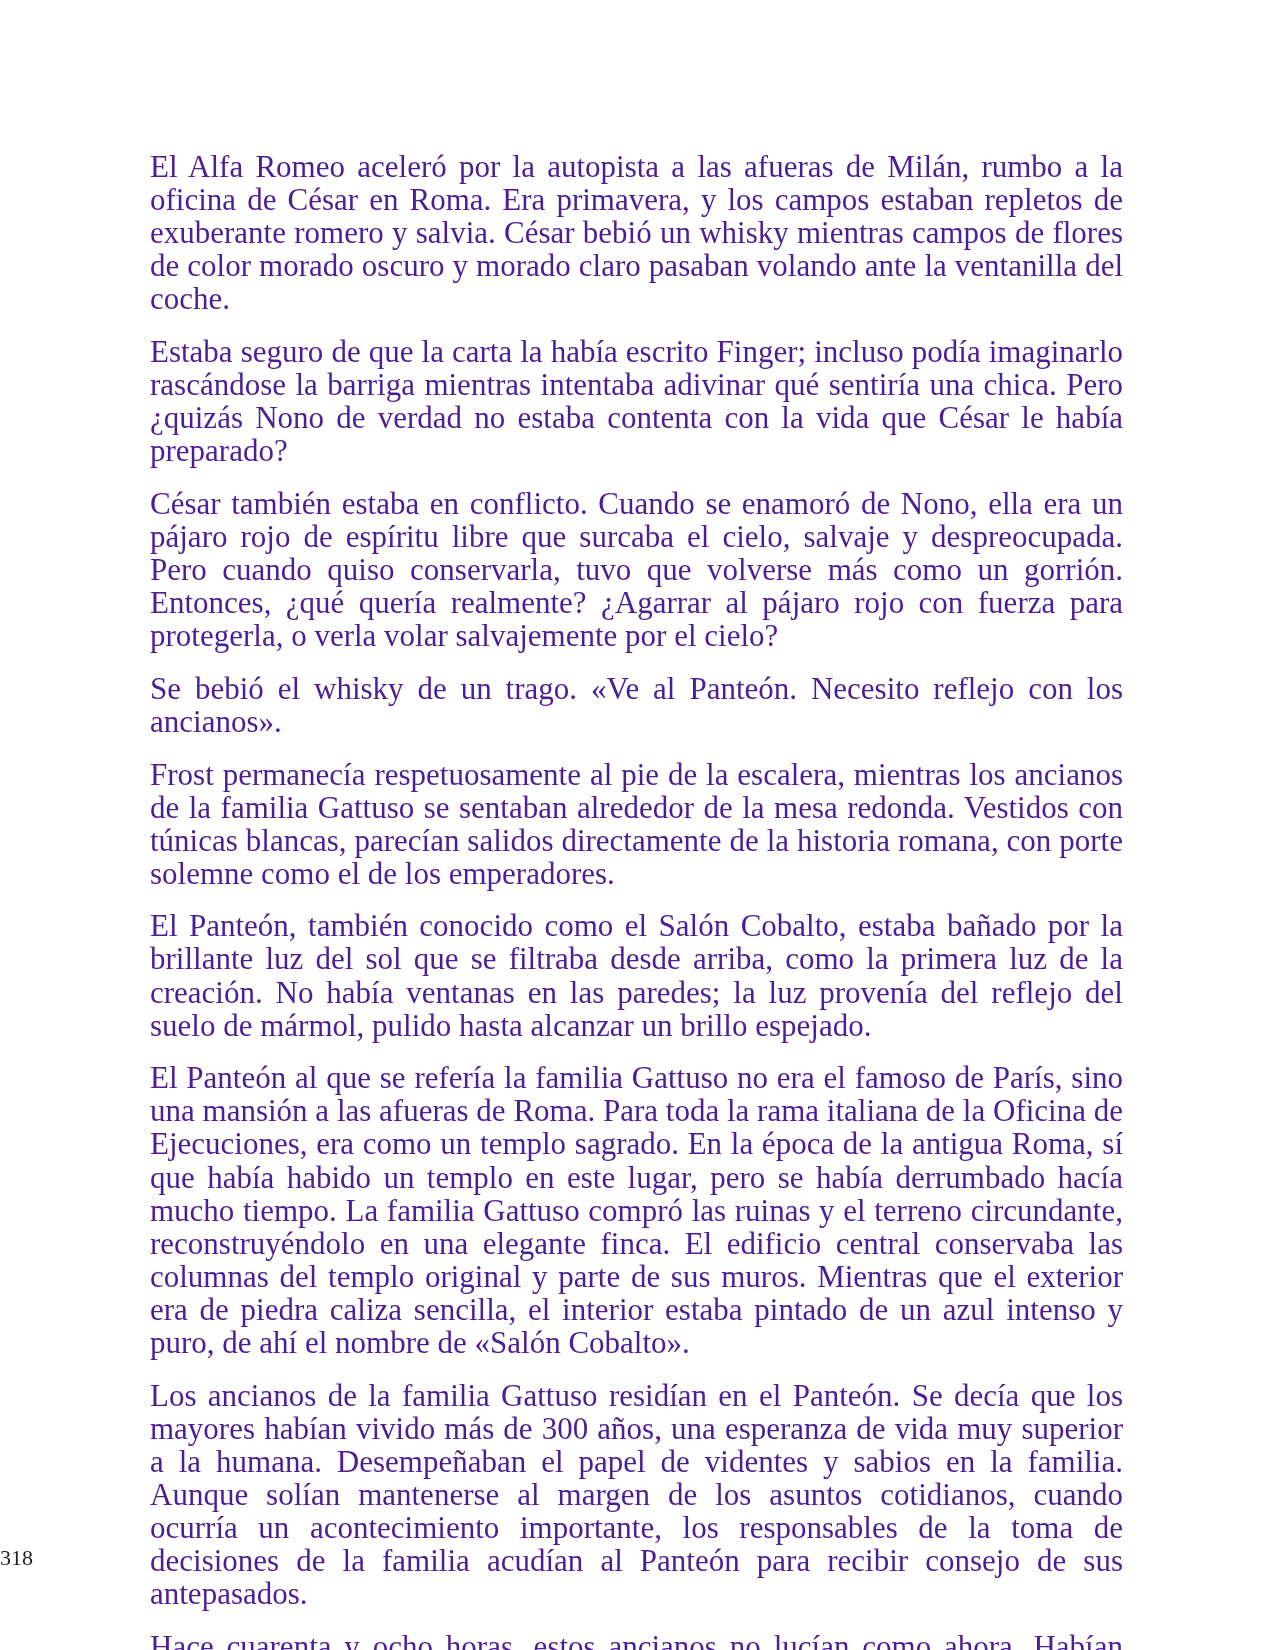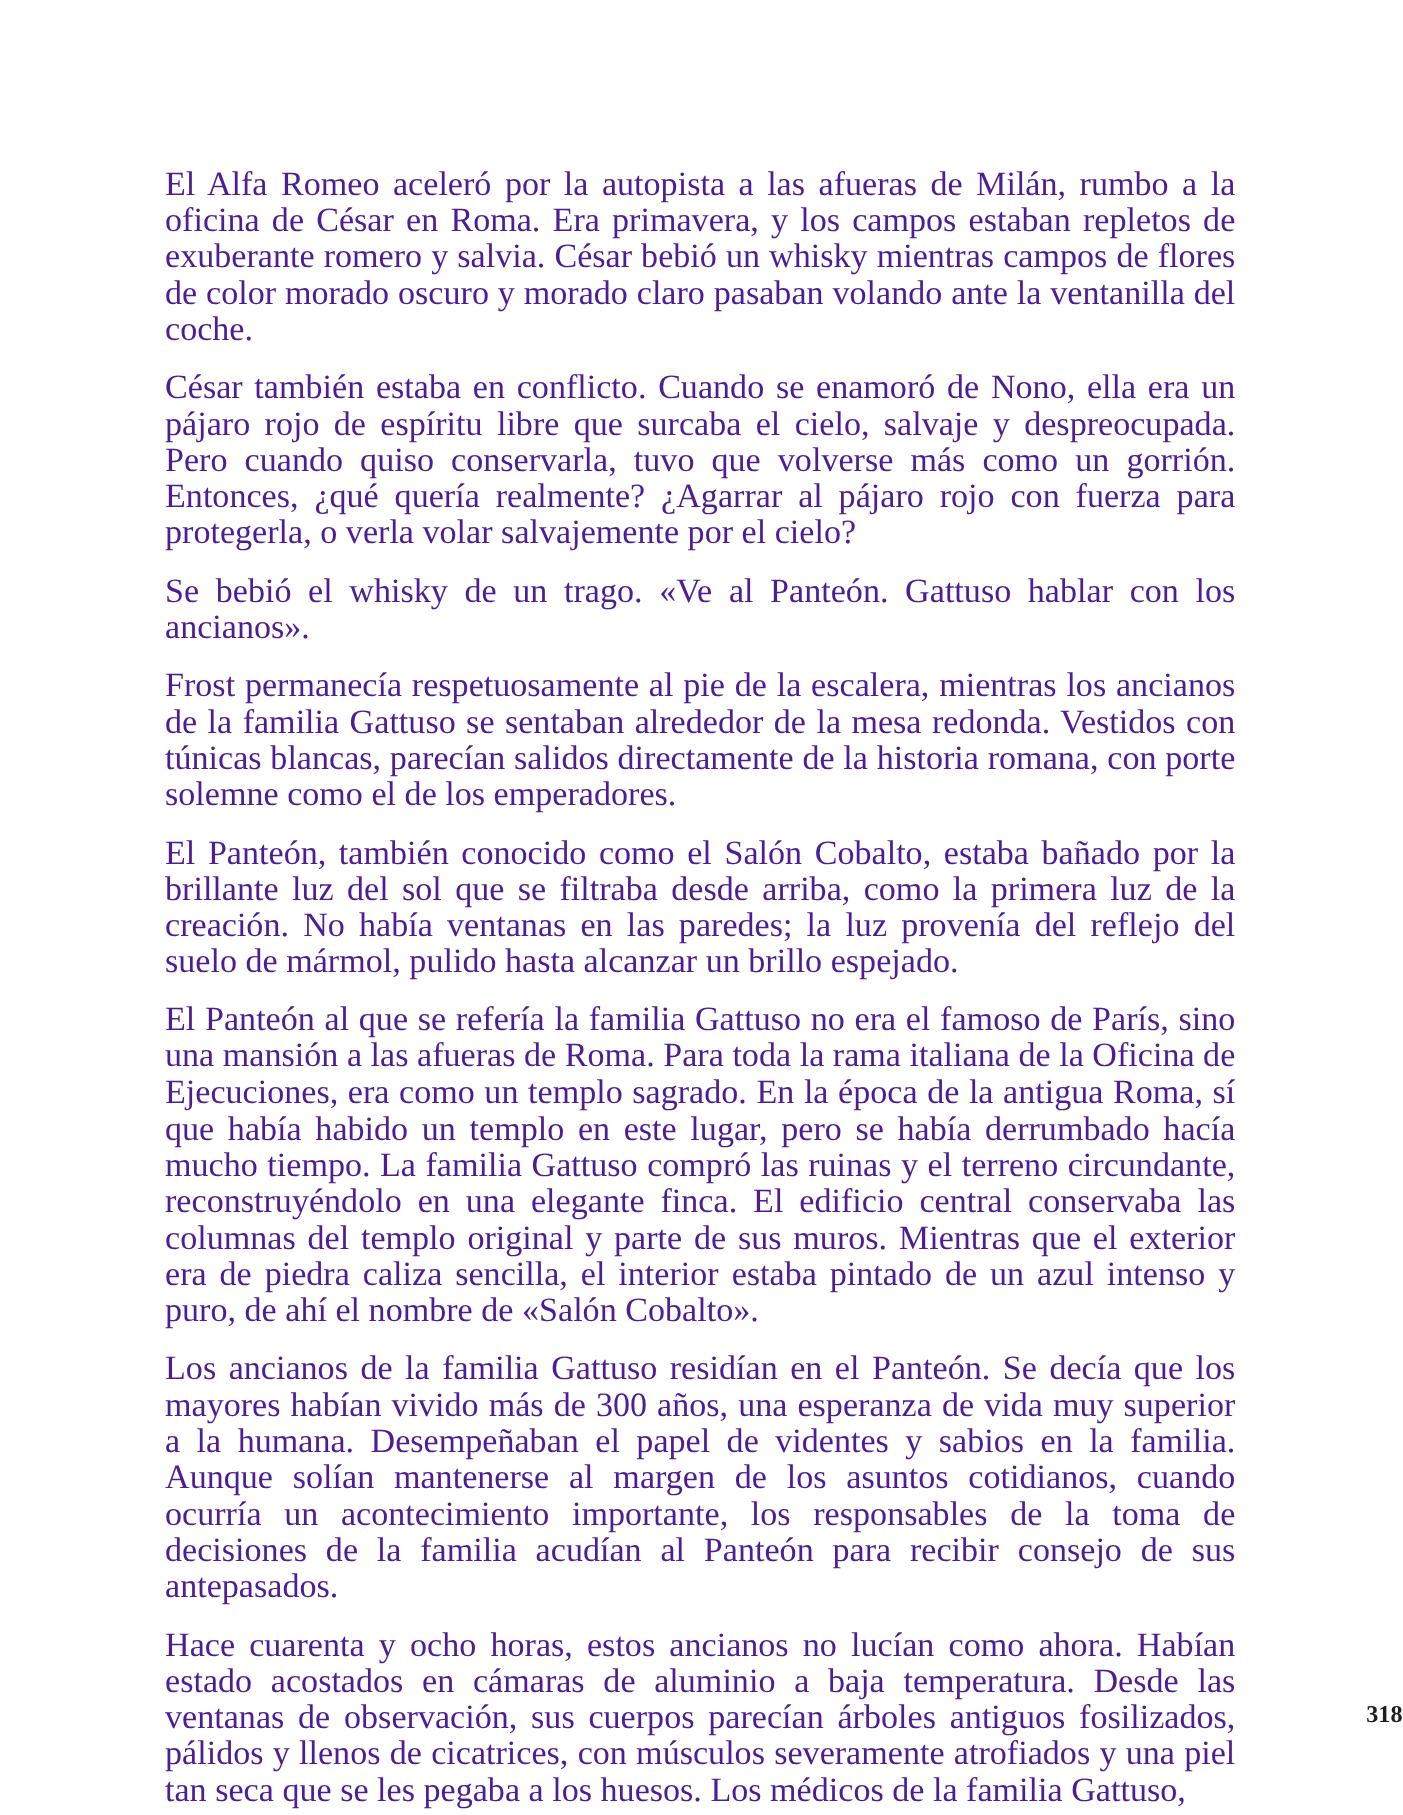--- a/index.html
+++ b/index.html
@@ -34,36 +34,36 @@
       margin: 0 0 19.5px 0;
       text-align: justify;
       text-justify: inter-word;
       hyphens: none;
     }
     .page-number {
       position: absolute;
       left: 0;
       width: 1275px;
       top: 1543px;
-      text-align: right;
+      text-align: left;
       font-family: "Liberation Serif", "DejaVu Serif", serif;
       font-size: 22px;
       line-height: 30px;
       color: #1f1f1f;
-      font-weight: bold;
     }
   </style>
 </head>
 <body>
 
 <div class="page">
   <div class="text-block">
     <p>El Alfa Romeo aceleró por la autopista a las afueras de Milán, rumbo a la oficina de César en Roma. Era primavera, y los campos estaban repletos de exuberante romero y salvia. César bebió un whisky mientras campos de flores de color morado oscuro y morado claro pasaban volando ante la ventanilla del coche.</p>
+    <p>Estaba seguro de que la carta la había escrito Finger; incluso podía imaginarlo rascándose la barriga mientras intentaba adivinar qué sentiría una chica. Pero ¿quizás Nono de verdad no estaba contenta con la vida que César le había preparado?</p>
     <p>César también estaba en conflicto. Cuando se enamoró de Nono, ella era un pájaro rojo de espíritu libre que surcaba el cielo, salvaje y despreocupada. Pero cuando quiso conservarla, tuvo que volverse más como un gorrión. Entonces, ¿qué quería realmente? ¿Agarrar al pájaro rojo con fuerza para protegerla, o verla volar salvajemente por el cielo?</p>
-    <p>Se bebió el whisky de un trago. «Ve al Panteón. Gattuso hablar con los ancianos».</p>
+    <p>Se bebió el whisky de un trago. «Ve al Panteón. Necesito reflejo con los ancianos».</p>
     <p>Frost permanecía respetuosamente al pie de la escalera, mientras los ancianos de la familia Gattuso se sentaban alrededor de la mesa redonda. Vestidos con túnicas blancas, parecían salidos directamente de la historia romana, con porte solemne como el de los emperadores.</p>
     <p>El Panteón, también conocido como el Salón Cobalto, estaba bañado por la brillante luz del sol que se filtraba desde arriba, como la primera luz de la creación. No había ventanas en las paredes; la luz provenía del reflejo del suelo de mármol, pulido hasta alcanzar un brillo espejado.</p>
     <p>El Panteón al que se refería la familia Gattuso no era el famoso de París, sino una mansión a las afueras de Roma. Para toda la rama italiana de la Oficina de Ejecuciones, era como un templo sagrado. En la época de la antigua Roma, sí que había habido un templo en este lugar, pero se había derrumbado hacía mucho tiempo. La familia Gattuso compró las ruinas y el terreno circundante, reconstruyéndolo en una elegante finca. El edificio central conservaba las columnas del templo original y parte de sus muros. Mientras que el exterior era de piedra caliza sencilla, el interior estaba pintado de un azul intenso y puro, de ahí el nombre de «Salón Cobalto».</p>
     <p>Los ancianos de la familia Gattuso residían en el Panteón. Se decía que los mayores habían vivido más de 300 años, una esperanza de vida muy superior a la humana. Desempeñaban el papel de videntes y sabios en la familia. Aunque solían mantenerse al margen de los asuntos cotidianos, cuando ocurría un acontecimiento importante, los responsables de la toma de decisiones de la familia acudían al Panteón para recibir consejo de sus antepasados.</p>
     <p>Hace cuarenta y ocho horas, estos ancianos no lucían como ahora. Habían estado acostados en cámaras de aluminio a baja temperatura. Desde las ventanas de observación, sus cuerpos parecían árboles antiguos fosilizados, pálidos y llenos de cicatrices, con músculos severamente atrofiados y una piel tan seca que se les pegaba a los huesos. Los médicos de la familia Gattuso,</p>
   </div>
   <div class="page-number">318</div>
 </div>
 
 </body></html>

